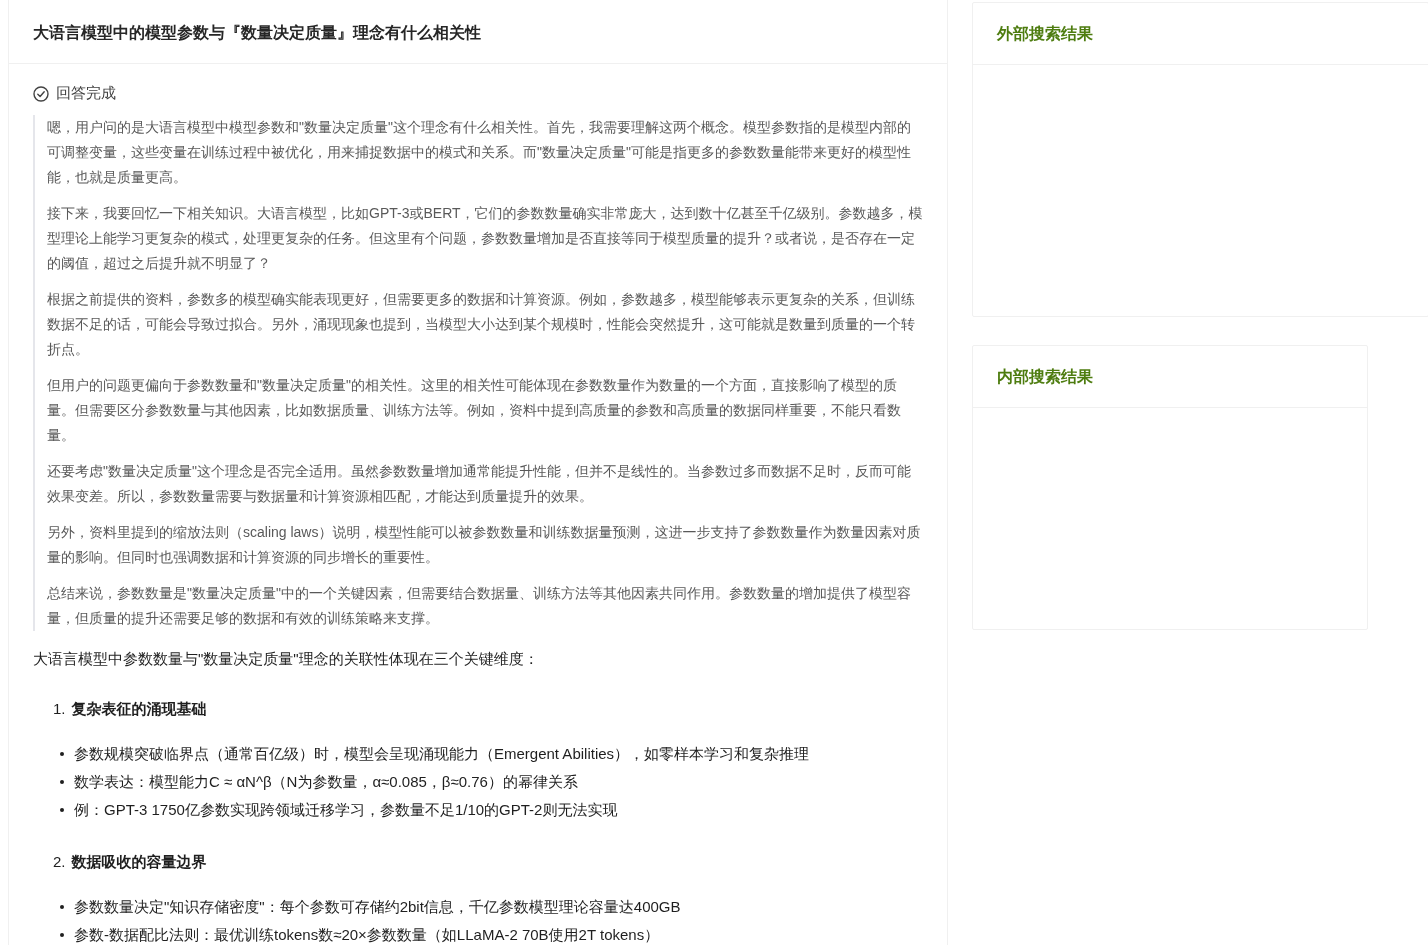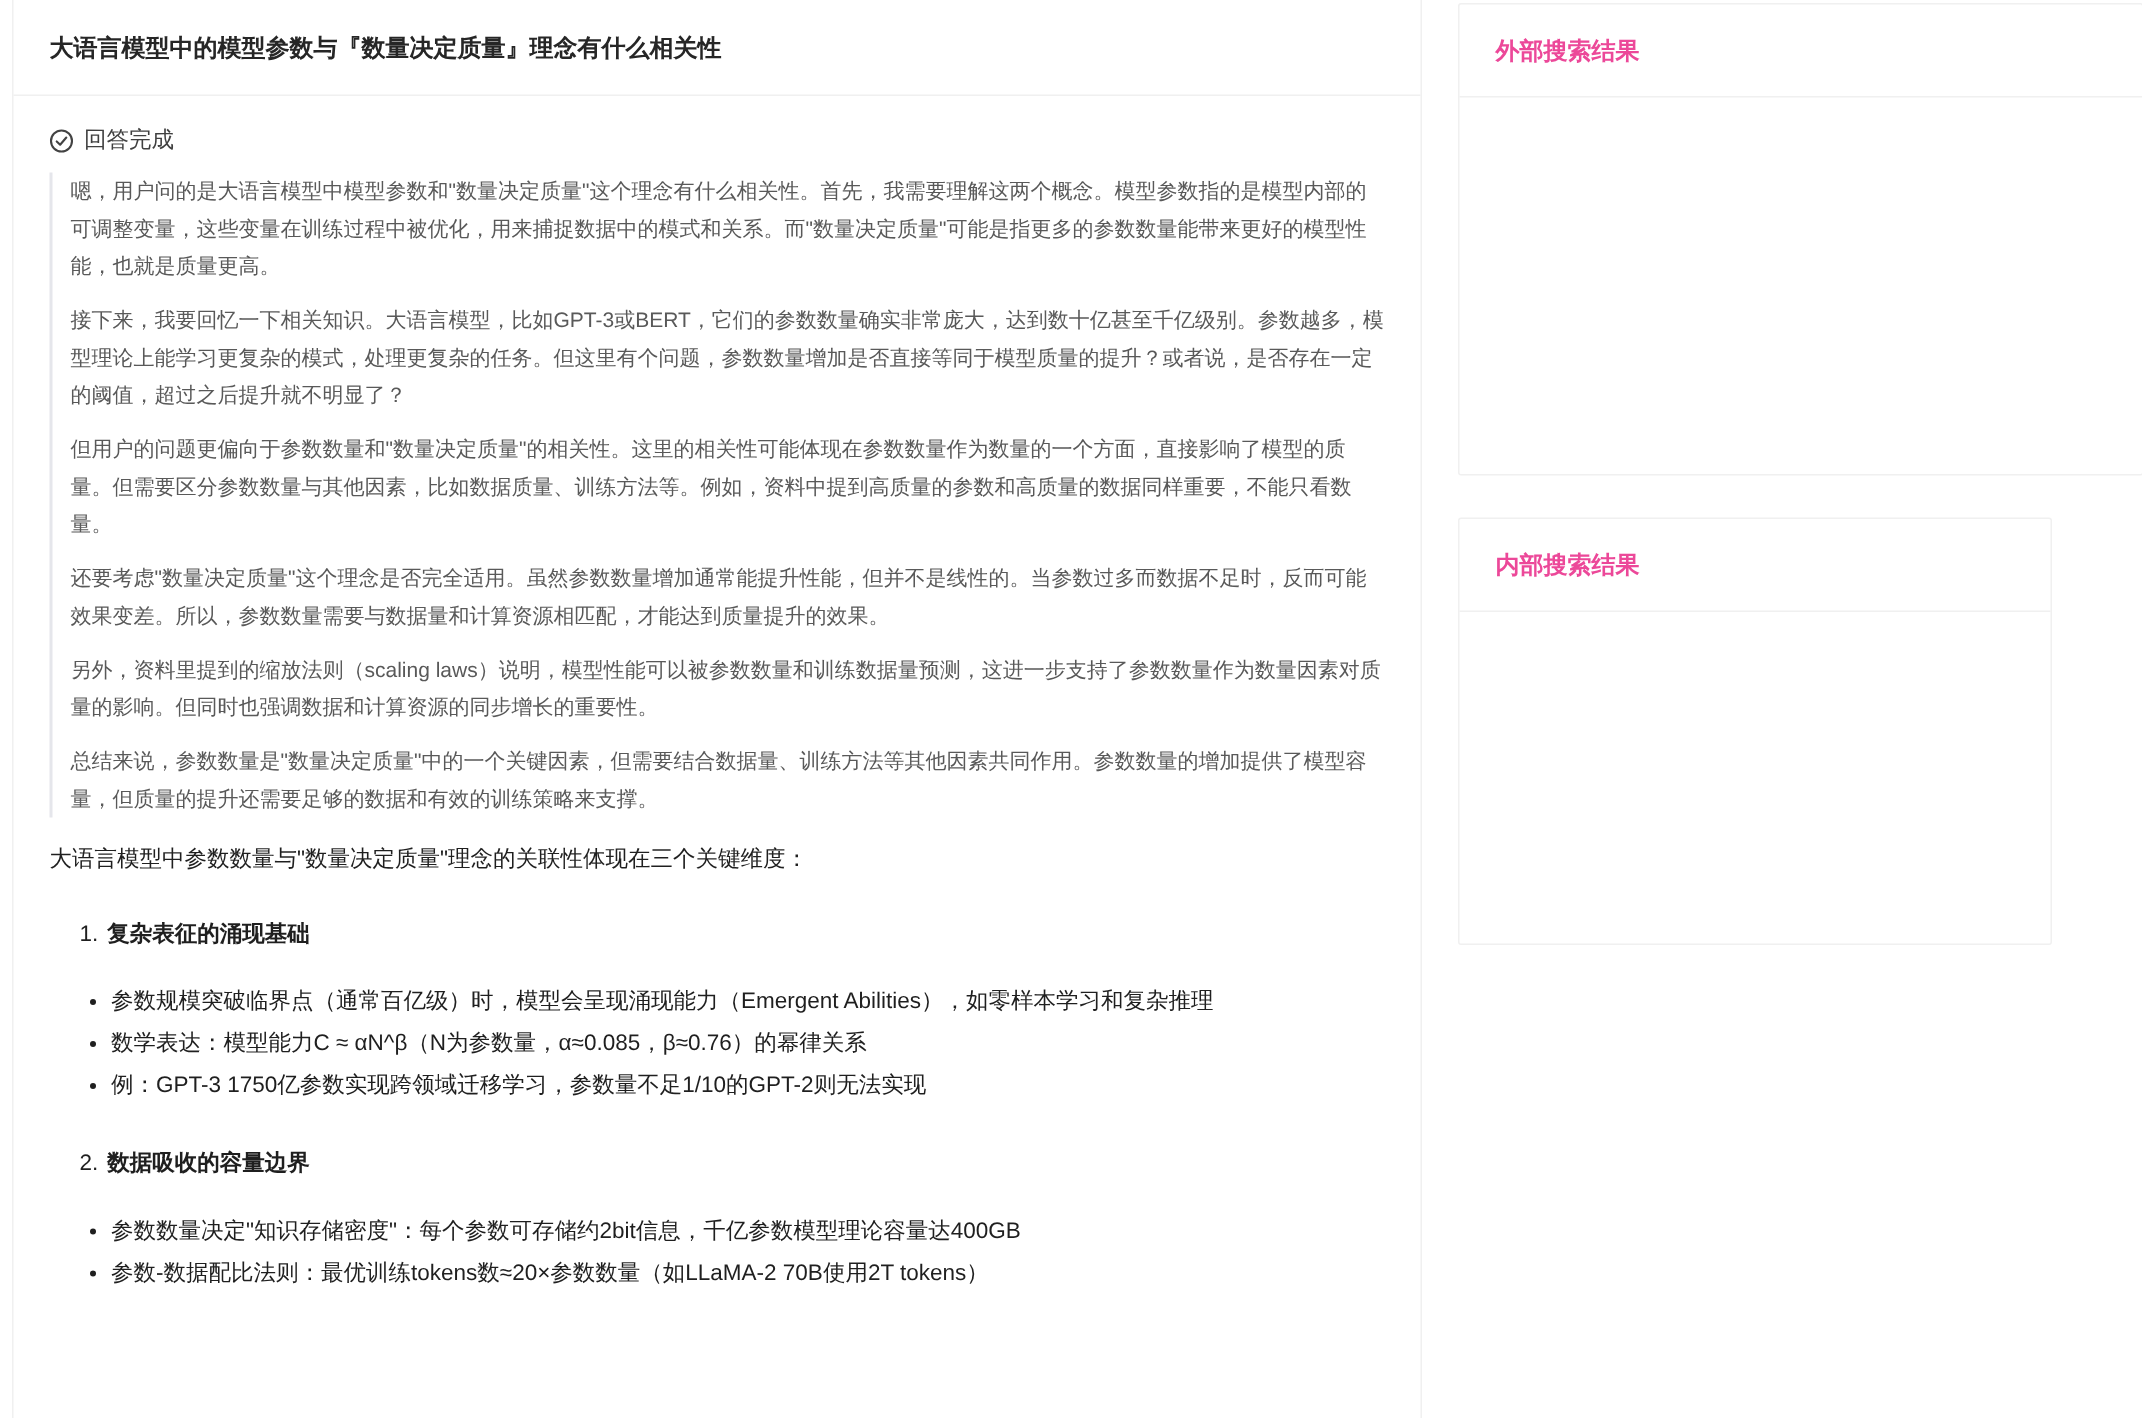--- a/index.html
+++ b/index.html
@@ -25,21 +25,21 @@
   .sec-head .sec-title { font-weight:bold; }
   .bullets { margin-top:20px; }
   .bullet { display:flex; margin-left:27px; line-height:28px; }
   .dot { flex:0 0 4px; width:4px; height:4px; border-radius:50%; background:#1f1f1f;
          margin:12px 10px 0 0; }
 
   
   .ext-panel { left:972px; top:2px; width:457px; height:315px; }
   .int-panel { left:972px; top:345px; width:396px; height:285px; }
   .rp-head { padding:21px 24px 19px 24px; border-bottom:1px solid #f0f0f0;
-             font-size:16px; font-weight:bold; color:#ec4899; }
+             font-size:16px; font-weight:bold; color:#4d7c0f; }
   .rp-body { padding:24px; }
   .results-box { position:relative; border:1px solid #f0f0f0; border-radius:2px;
                  height:196px; overflow:hidden; }
   .results-col { margin-right:14px; }
   .result-item { padding:9px 12px 8px 22px; font-size:14px; line-height:26px; color:#262626; }
   .result-item + .result-item { border-top:1px solid #f0f0f0; }
   .scrollbar-track { position:absolute; top:0; right:0; bottom:0; width:14px; background:#47484c; }
   .scrollbar-thumb { position:absolute; top:3px; left:2px; width:10px; height:62px;
                      background:#141417; border-radius:6px; }
   .empty-box { border:1px solid #f0f0f0; border-radius:2px; height:167px;
@@ -61,20 +61,21 @@
           <circle cx="8" cy="8" r="7" fill="none" stroke="#434343" stroke-width="1.4"></circle>
           <polyline points="4.8,8.3 7.1,10.5 11.2,5.7" fill="none" stroke="#434343" stroke-width="1.4" stroke-linecap="round" stroke-linejoin="round"></polyline>
         </svg>
       </span>
       <span>回答完成</span>
     </div>
 
     <div class="thinking">
       <div class="tp">嗯，用户问的是大语言模型中模型参数和"数量决定质量"这个理念有什么相关性。首先，我需要理解这两个概念。模型参数指的是模型内部的可调整变量，这些变量在训练过程中被优化，用来捕捉数据中的模式和关系。而"数量决定质量"可能是指更多的参数数量能带来更好的模型性能，也就是质量更高。</div>
       <div class="tp">接下来，我要回忆一下相关知识。大语言模型，比如GPT-3或BERT，它们的参数数量确实非常庞大，达到数十亿甚至千亿级别。参数越多，模型理论上能学习更复杂的模式，处理更复杂的任务。但这里有个问题，参数数量增加是否直接等同于模型质量的提升？或者说，是否存在一定的阈值，超过之后提升就不明显了？</div>
+      <div class="tp">根据之前提供的资料，参数多的模型确实能表现更好，但需要更多的数据和计算资源。例如，参数越多，模型能够表示更复杂的关系，但训练数据不足的话，可能会导致过拟合。另外，涌现现象也提到，当模型大小达到某个规模时，性能会突然提升，这可能就是数量到质量的一个转折点。</div>
       <div class="tp">但用户的问题更偏向于参数数量和"数量决定质量"的相关性。这里的相关性可能体现在参数数量作为数量的一个方面，直接影响了模型的质量。但需要区分参数数量与其他因素，比如数据质量、训练方法等。例如，资料中提到高质量的参数和高质量的数据同样重要，不能只看数量。</div>
       <div class="tp">还要考虑"数量决定质量"这个理念是否完全适用。虽然参数数量增加通常能提升性能，但并不是线性的。当参数过多而数据不足时，反而可能效果变差。所以，参数数量需要与数据量和计算资源相匹配，才能达到质量提升的效果。</div>
       <div class="tp">另外，资料里提到的缩放法则（scaling laws）说明，模型性能可以被参数数量和训练数据量预测，这进一步支持了参数数量作为数量因素对质量的影响。但同时也强调数据和计算资源的同步增长的重要性。</div>
       <div class="tp">总结来说，参数数量是"数量决定质量"中的一个关键因素，但需要结合数据量、训练方法等其他因素共同作用。参数数量的增加提供了模型容量，但质量的提升还需要足够的数据和有效的训练策略来支撑。</div>
     </div>
 
     <div class="answer">
       <div class="answer-intro">大语言模型中参数数量与"数量决定质量"理念的关联性体现在三个关键维度：</div>
 
       <div class="sec-head">

